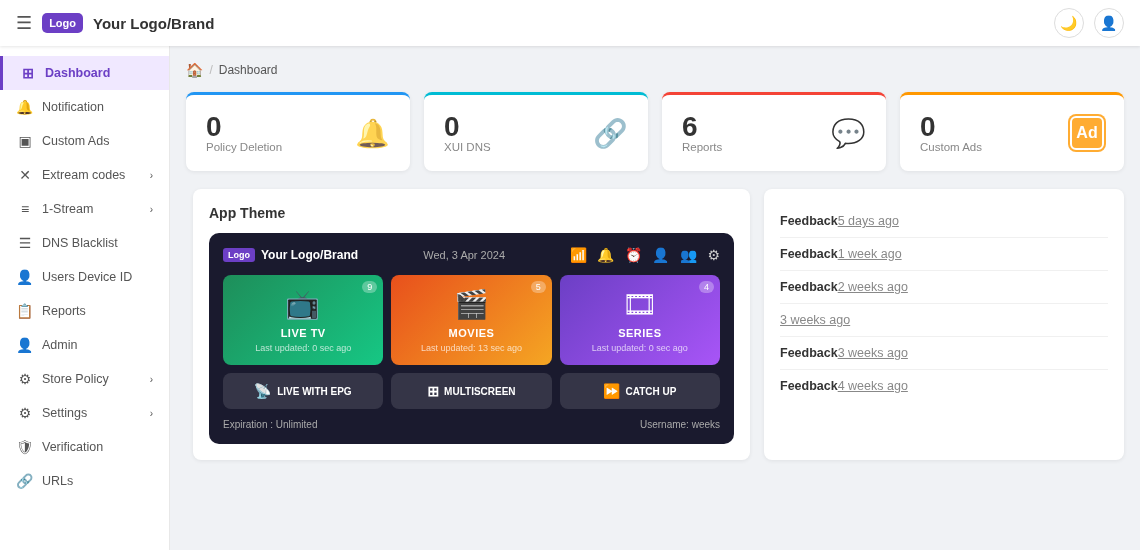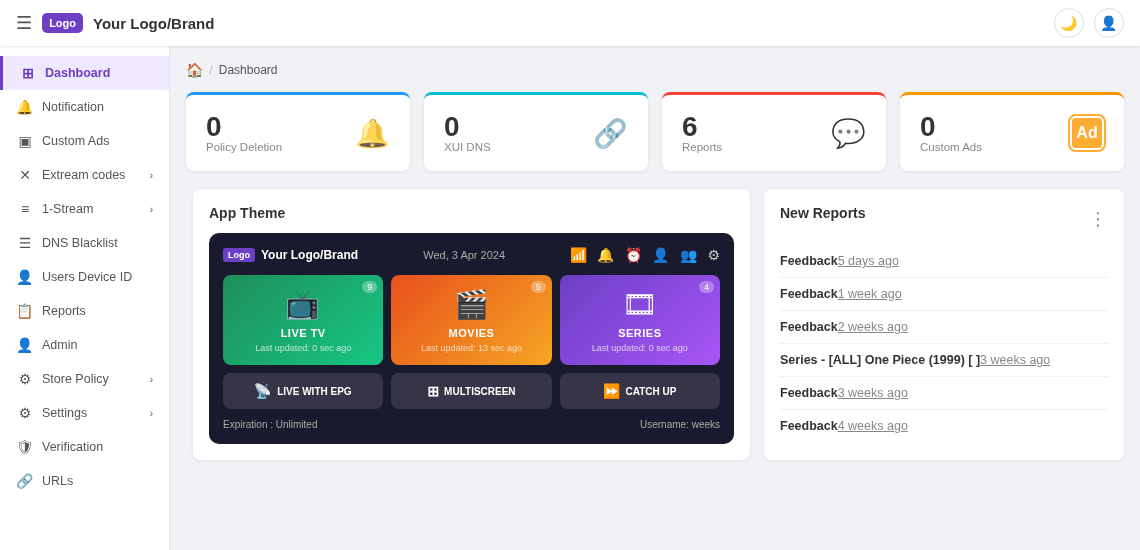--- a/index.html
+++ b/index.html
@@ -309,39 +309,34 @@
           </div>
 
           <div class="theme-footer">
             <span>Expiration :  Unlimited</span>
             <span>Username: weeks</span>
           </div>
         </div>
       </div>
 
       <div class="card reports-card">
-        <div class="reports-header">
-          <span class="card-title">New Reports</span>
-          <span class="reports-menu">⋮</span>
-        </div>
 
         <div class="report-item">
           <span class="report-name">Feedback</span>
           <span class="report-time">5 days ago</span>
         </div>
         <div class="report-item">
           <span class="report-name">Feedback</span>
           <span class="report-time">1 week ago</span>
         </div>
         <div class="report-item">
           <span class="report-name">Feedback</span>
           <span class="report-time">2 weeks ago</span>
         </div>
         <div class="report-item">
-          <span class="report-name">Series - [ALL] One Piece (1999) [ ]</span>
           <span class="report-time">3 weeks ago</span>
         </div>
         <div class="report-item">
           <span class="report-name">Feedback</span>
           <span class="report-time">3 weeks ago</span>
         </div>
         <div class="report-item">
           <span class="report-name">Feedback</span>
           <span class="report-time">4 weeks ago</span>
         </div>

